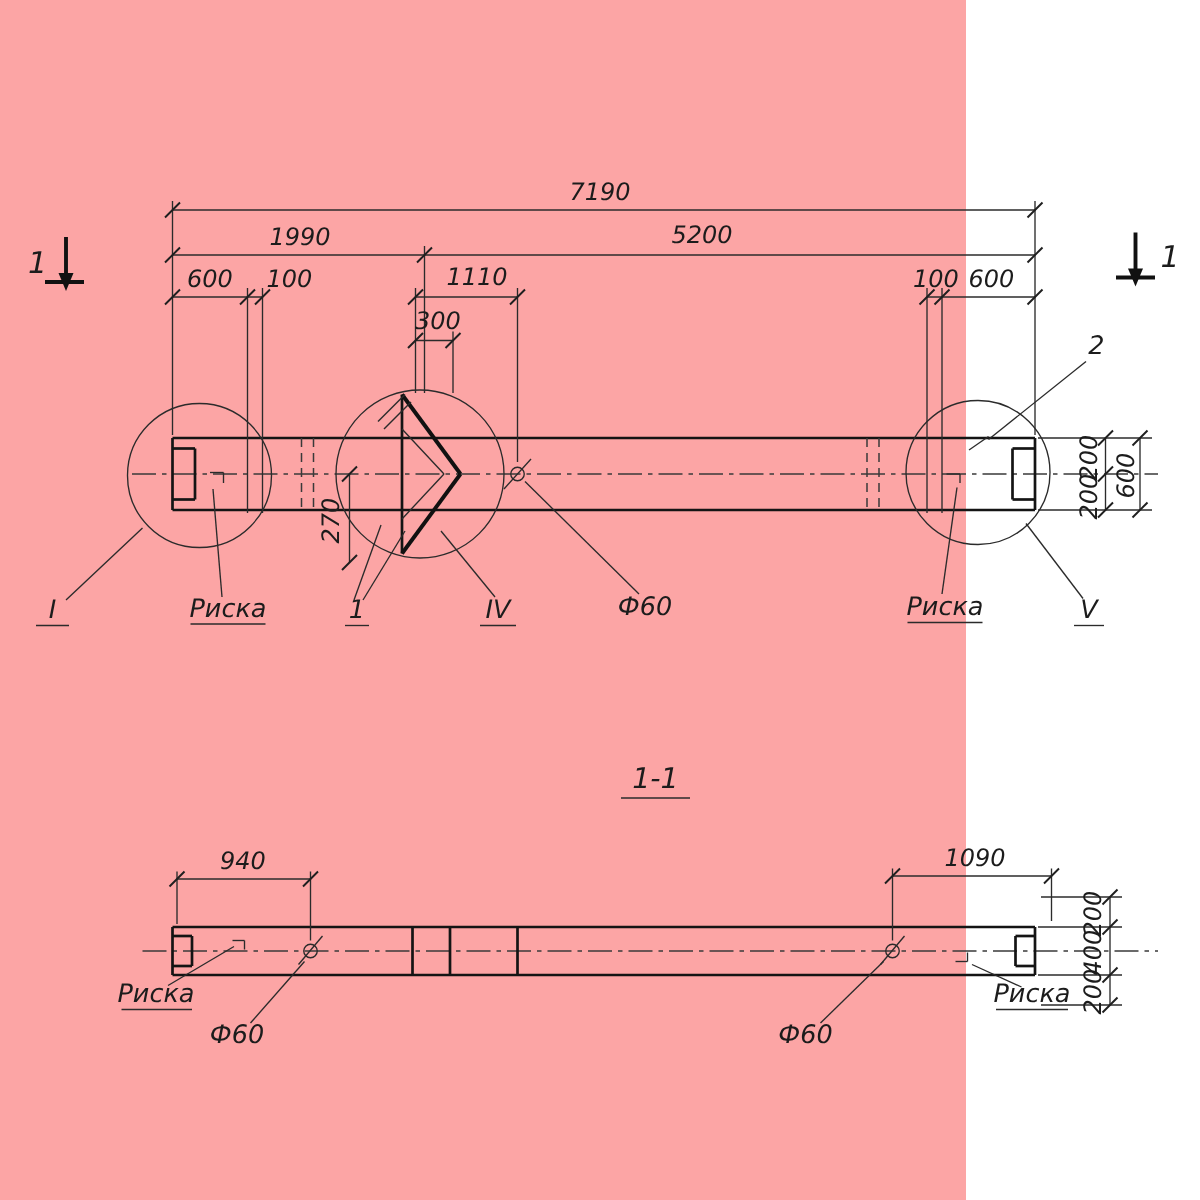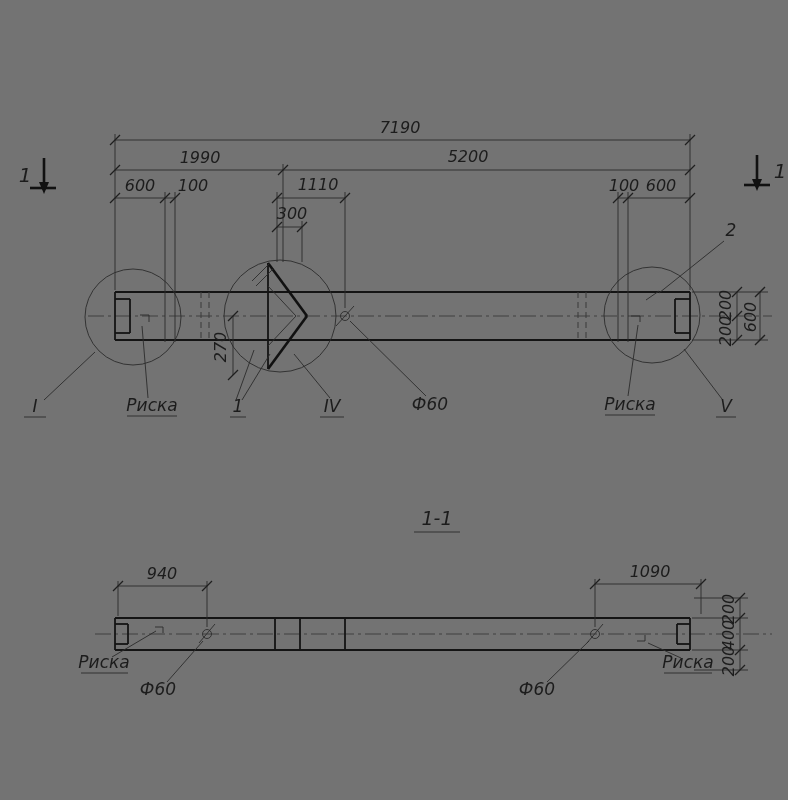--- a/index.html
+++ b/index.html
@@ -1,19 +1,19 @@
 <!DOCTYPE html>
 <html><head>
 <meta charset="utf-8">
 <style>
   html,body { margin:0; padding:0; background:#ffffff; }
   .sheet {
     position:relative;
-    width:788px; height:800px;
-    background:#737373;
+    width:644px; height:800px;
+    background:#fca5a5;
     font-family:"DejaVu Sans", sans-serif;
   }
   svg { display:block; }
   svg text {
     font-family:"DejaVu Sans", sans-serif;
     font-style:italic;
     fill:#1c1c1c;
   }
   .dim   { font-size:16px; }
   .lbl   { font-size:17px; }

